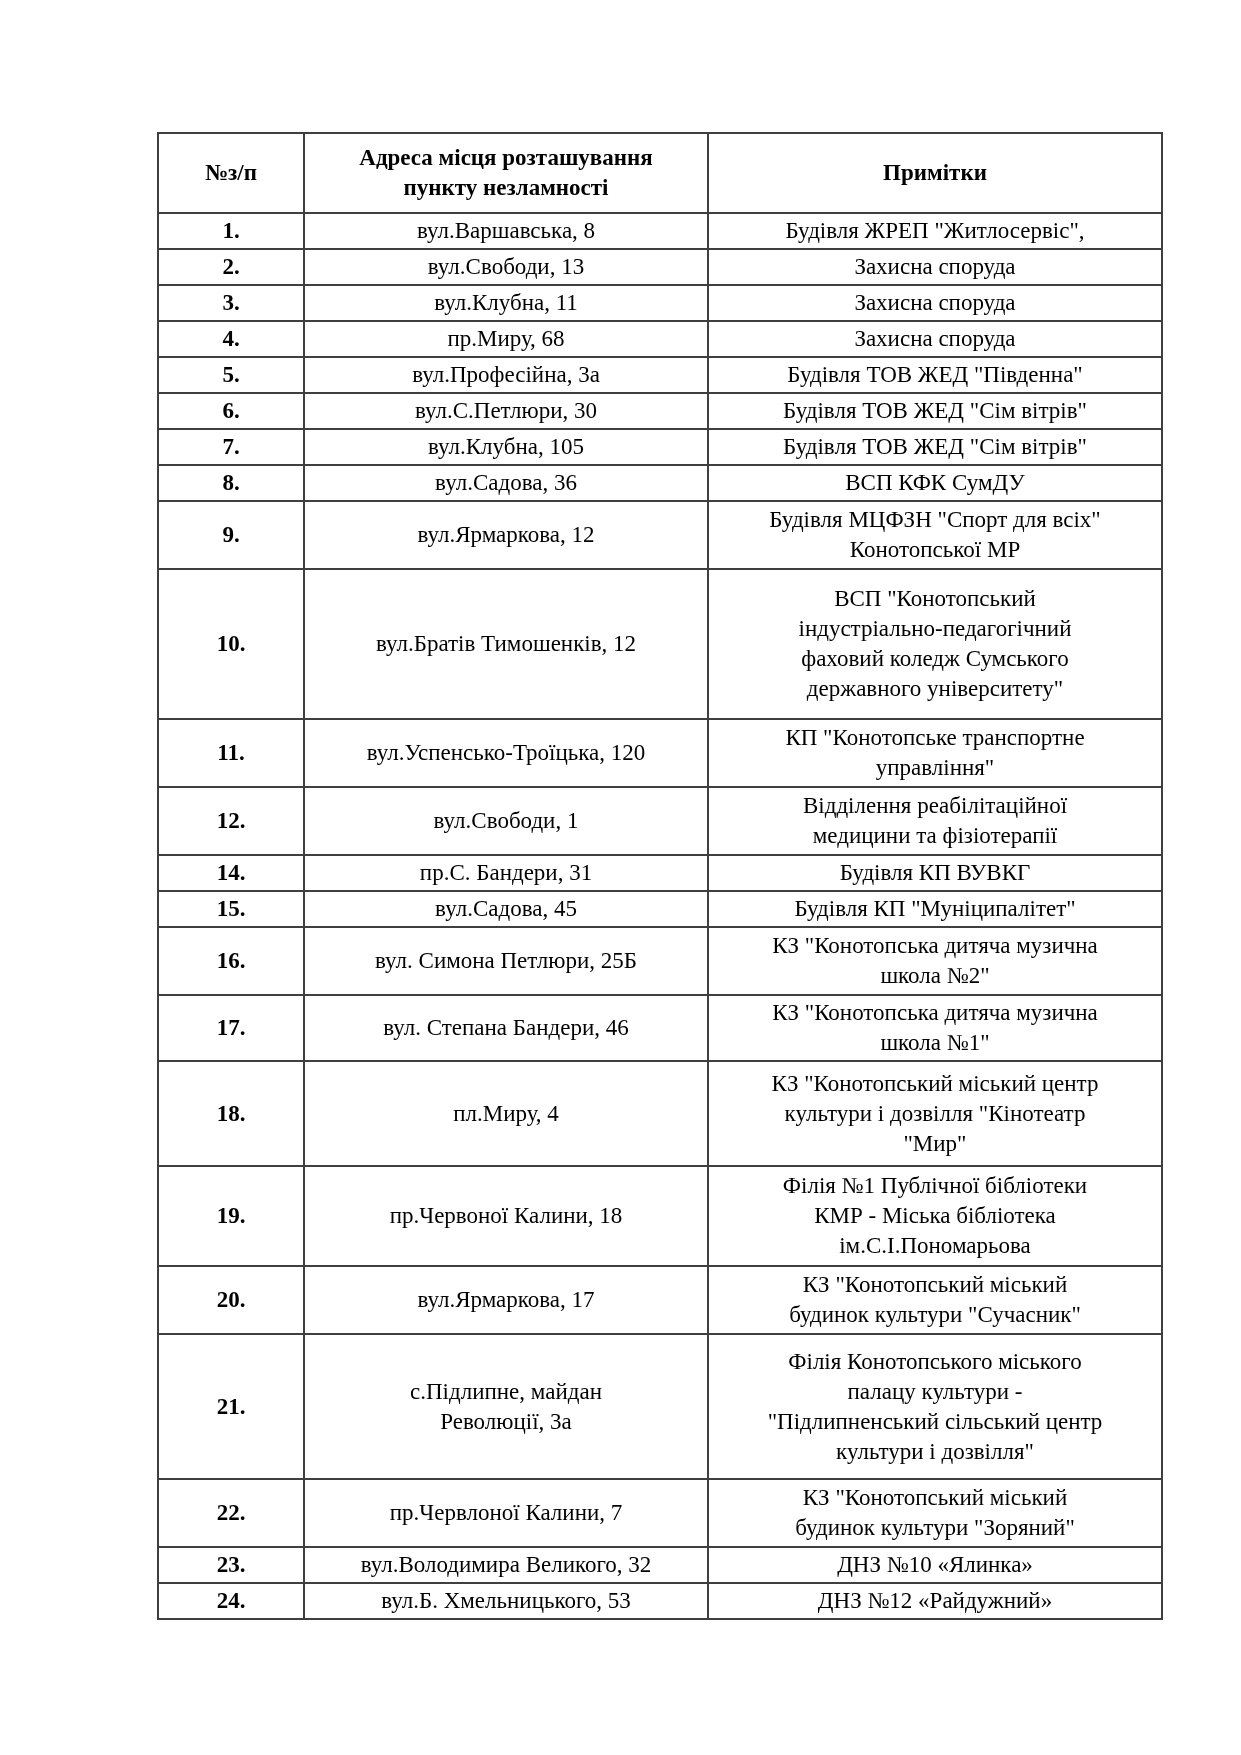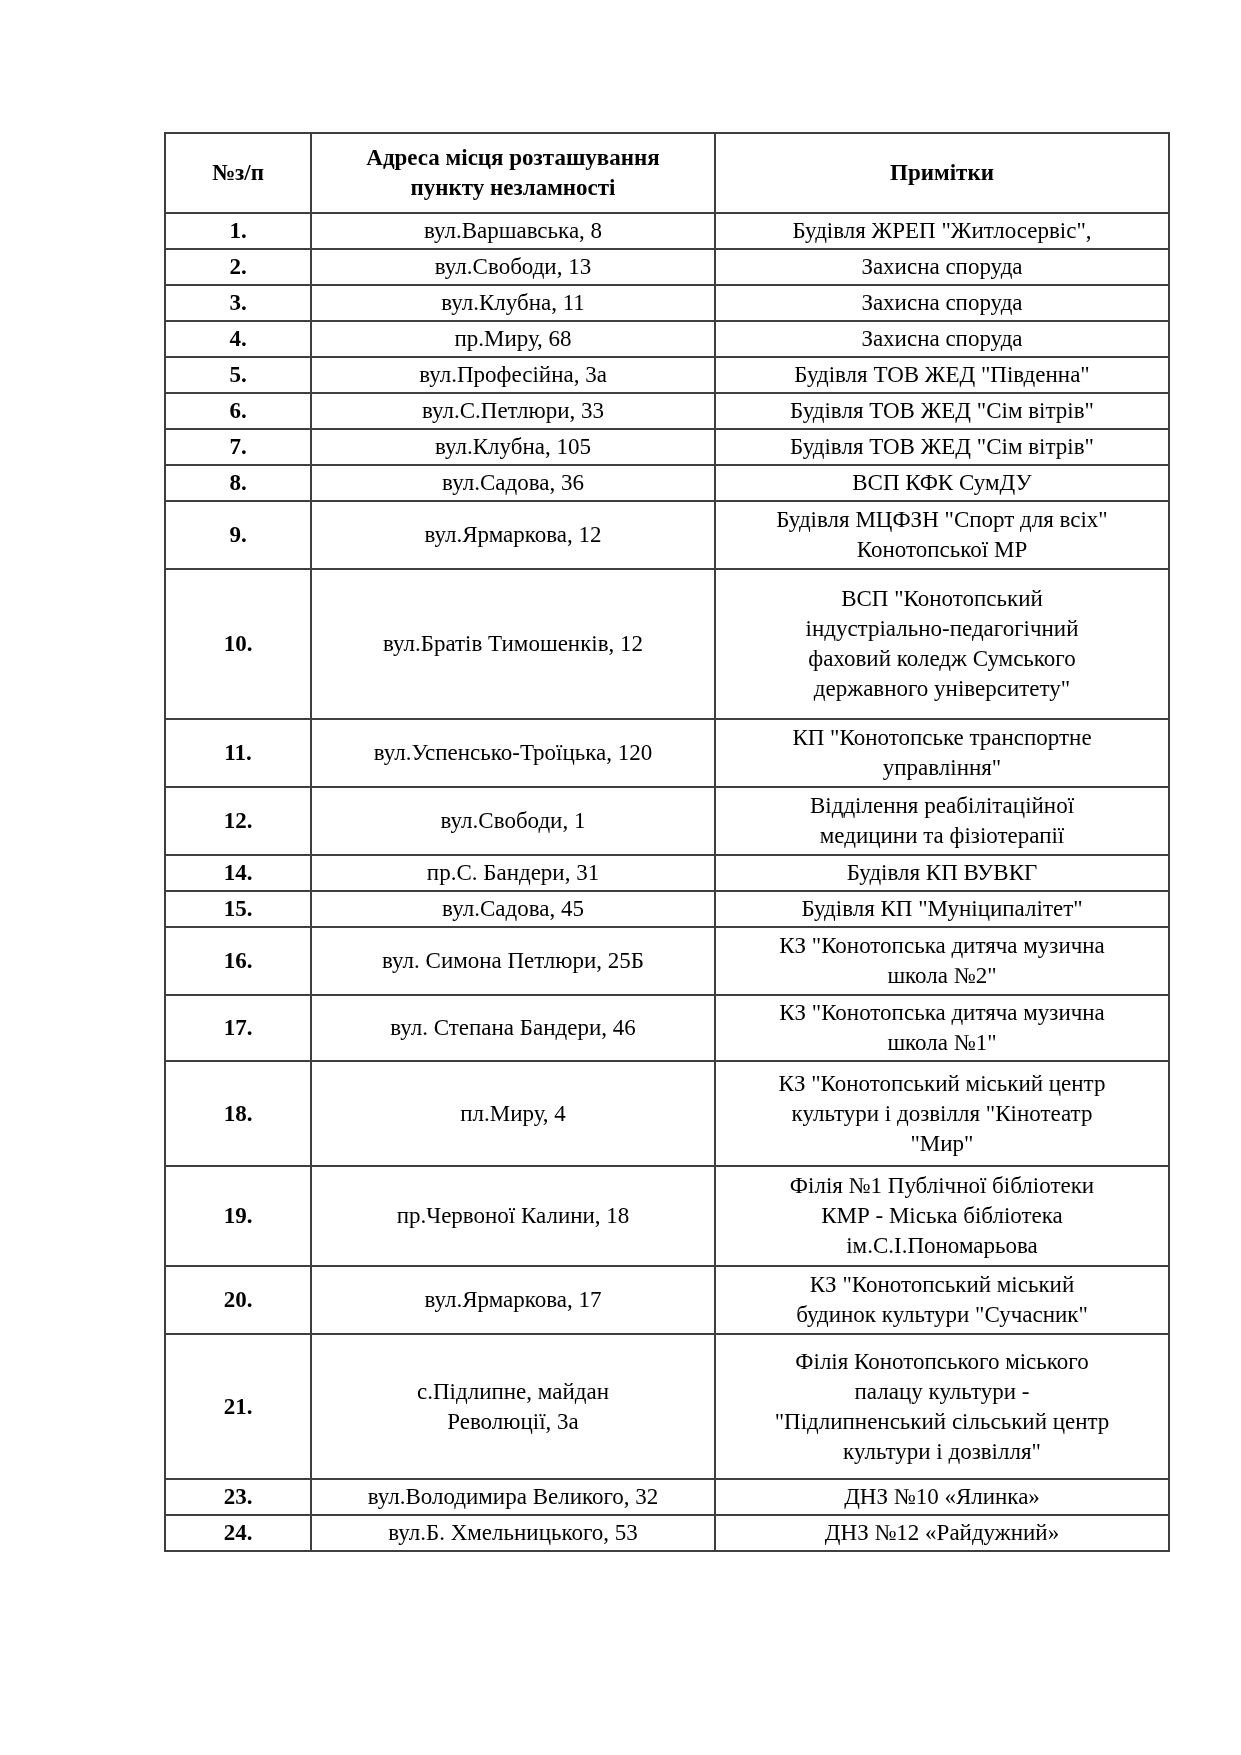--- a/index.html
+++ b/index.html
@@ -11,21 +11,21 @@
     position: relative;
     width: 1241px;
     height: 1755px;
     background: #ffffff;
     font-family: "Liberation Serif", "DejaVu Serif", serif;
     color: #000000;
     overflow: hidden;
   }
   table.pn-table {
     position: absolute;
-    left: 164px;
+    left: 157px;
     top: 132px;
     width: 1004px;
     border-collapse: collapse;
     table-layout: fixed;
   }
   .pn-table col.c-num  { width: 146px; }
   .pn-table col.c-addr { width: 404px; }
   .pn-table col.c-note { width: 454px; }
   .pn-table th,
   .pn-table td {
@@ -85,21 +85,21 @@
           <td class="addr-cell">пр.Миру, 68</td>
           <td class="note-cell">Захисна споруда</td>
         </tr>
         <tr style="height: 30px;">
           <td class="num-cell">5.</td>
           <td class="addr-cell">вул.Професійна, 3а</td>
           <td class="note-cell">Будівля ТОВ ЖЕД "Південна"</td>
         </tr>
         <tr style="height: 30px;">
           <td class="num-cell">6.</td>
-          <td class="addr-cell">вул.С.Петлюри, 33</td>
+          <td class="addr-cell">вул.С.Петлюри, 30</td>
           <td class="note-cell">Будівля ТОВ ЖЕД "Сім вітрів"</td>
         </tr>
         <tr style="height: 30px;">
           <td class="num-cell">7.</td>
           <td class="addr-cell">вул.Клубна, 105</td>
           <td class="note-cell">Будівля ТОВ ЖЕД "Сім вітрів"</td>
         </tr>
         <tr style="height: 30px;">
           <td class="num-cell">8.</td>
           <td class="addr-cell">вул.Садова, 36</td>
@@ -175,20 +175,26 @@
         </tr>
         <tr style="height: 145px;">
           <td class="num-cell">21.</td>
           <td class="addr-cell">с.Підлипне, майдан
 Революції, 3а</td>
           <td class="note-cell">Філія Конотопського міського
 палацу культури -
 "Підлипненський сільський  центр
 культури і дозвілля"</td>
         </tr>
+        <tr style="height: 68px;">
+          <td class="num-cell">22.</td>
+          <td class="addr-cell">пр.Червлоної Калини, 7</td>
+          <td class="note-cell">КЗ "Конотопський міський
+будинок культури "Зоряний"</td>
+        </tr>
         <tr style="height: 30px; padding-left: 18px;">
           <td class="num-cell">23.</td>
           <td class="addr-cell">вул.Володимира Великого, 32</td>
           <td class="note-cell">ДНЗ №10 «Ялинка»</td>
         </tr>
         <tr style="height: 30px;">
           <td class="num-cell">24.</td>
           <td class="addr-cell">вул.Б. Хмельницького, 53</td>
           <td class="note-cell">ДНЗ №12 «Райдужний»</td>
         </tr>

